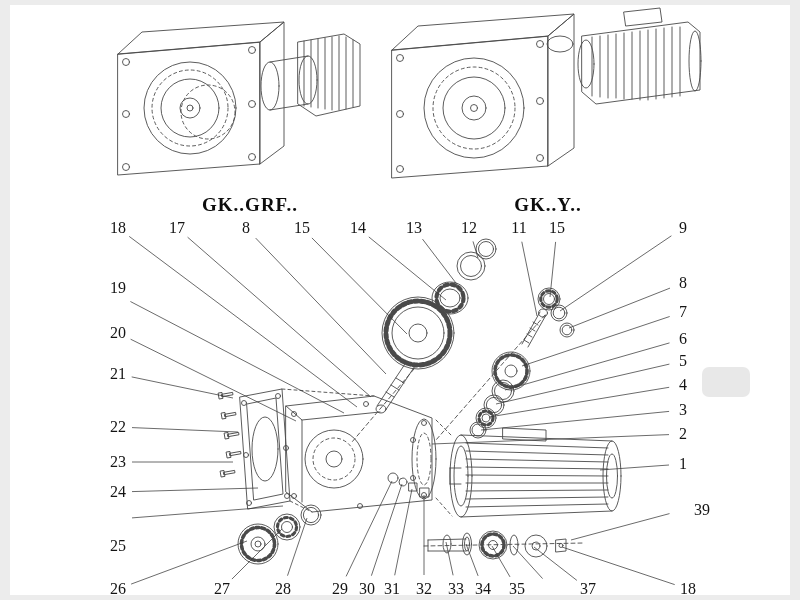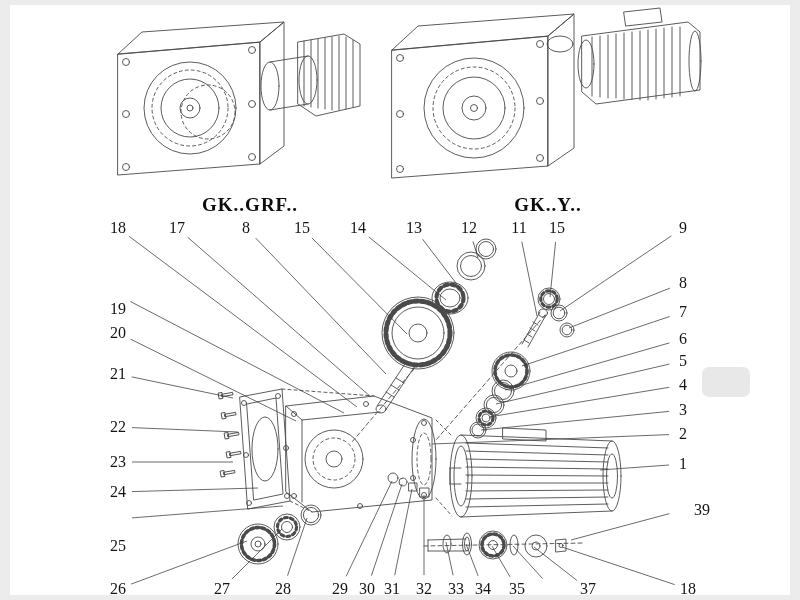--- a/index.html
+++ b/index.html
@@ -292,21 +292,21 @@
       <div class="callout" style="left: 683px; top: 228px;">9</div>
       <div class="callout" style="left: 557px; top: 228px;">15</div>
       <div class="callout" style="left: 519px; top: 228px;">11</div>
       <div class="callout" style="left: 469px; top: 228px;">12</div>
       <div class="callout" style="left: 414px; top: 228px;">13</div>
       <div class="callout" style="left: 358px; top: 228px;">14</div>
       <div class="callout" style="left: 302px; top: 228px;">15</div>
       <div class="callout" style="left: 246px; top: 228px;">8</div>
       <div class="callout" style="left: 177px; top: 228px;">17</div>
       <div class="callout" style="left: 118px; top: 228px;">18</div>
-      <div class="callout" style="left: 118px; top: 309px;">19</div>
+      <div class="callout" style="left: 118px; top: 288px;">19</div>
       <div class="callout" style="left: 118px; top: 333px;">20</div>
       <div class="callout" style="left: 118px; top: 374px;">21</div>
       <div class="callout" style="left: 118px; top: 427px;">22</div>
       <div class="callout" style="left: 118px; top: 462px;">23</div>
       <div class="callout" style="left: 118px; top: 492px;">24</div>
       <div class="callout" style="left: 118px; top: 519px; margin-top: 27px;">25</div>
       <div class="callout" style="left: 118px; top: 589px;">26</div>
       <div class="callout" style="left: 222px; top: 589px;">27</div>
       <div class="callout" style="left: 283px; top: 589px;">28</div>
       <div class="callout" style="left: 340px; top: 589px;">29</div>

